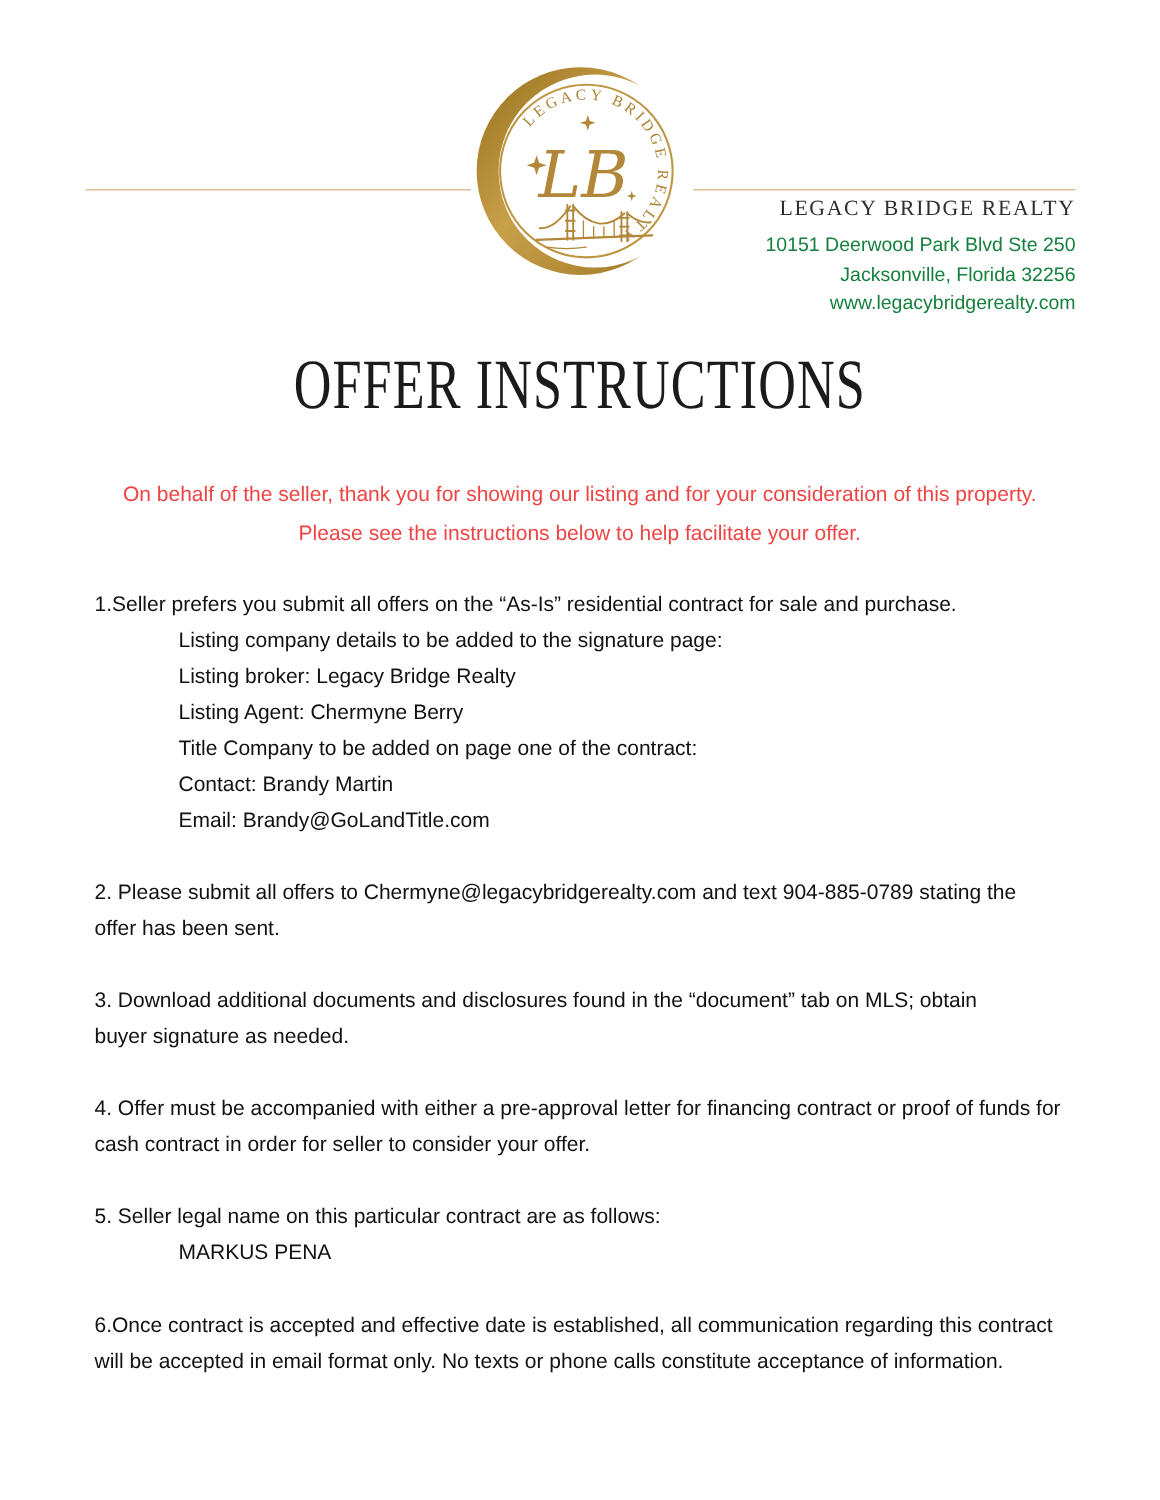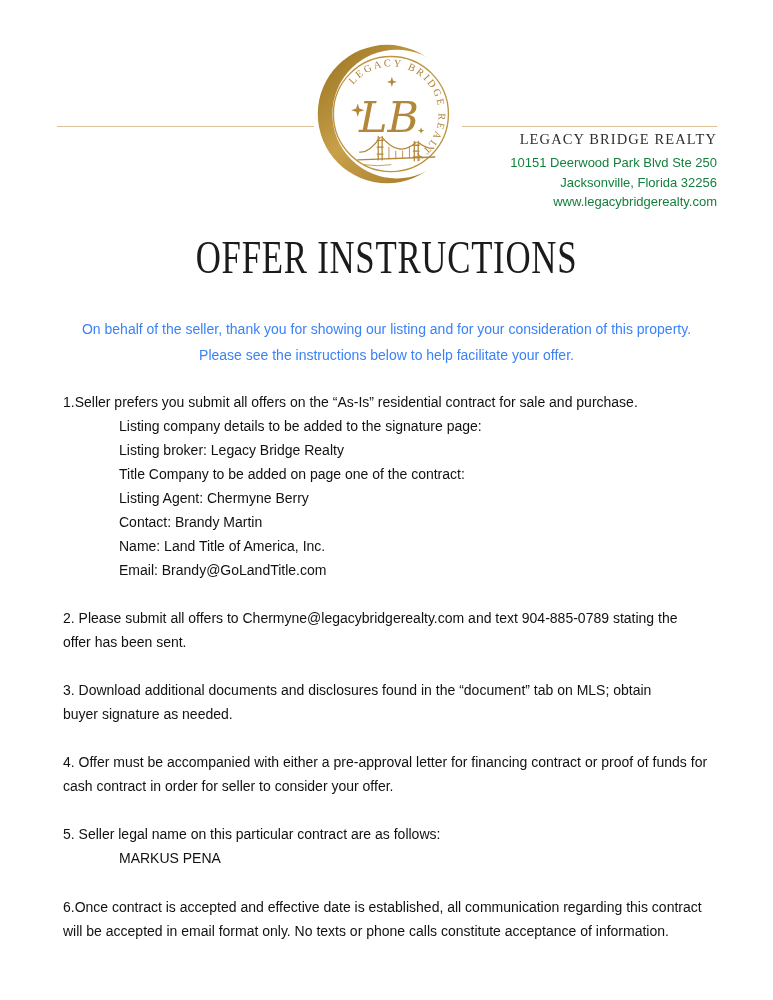--- a/index.html
+++ b/index.html
@@ -62,21 +62,21 @@
     white-space: nowrap;
     letter-spacing: 1px;
   }
 
   
   .intro {
     margin-top: 32px;
     text-align: center;
     font-size: 14px;
     line-height: 26px;
-    color: #3b82f6;
+    color: #ef4444;
   }
   .body-col {
     padding: 0 60px 0 63px;
     font-size: 14px;
     line-height: 24px;
     color: #111111;
   }
   .item { margin-top: 24px; }
   .item.first { margin-top: 22px; }
   .item.tight { max-width: 618px; }
@@ -156,24 +156,23 @@
     <div>Please see the instructions below to help facilitate your offer.</div>
   </div>
 
   <div class="body-col">
 
     <div class="item first">1.Seller prefers you submit all offers on the “As-Is” residential contract for sale and purchase.</div>
 
     <div>
       <div class="detail-line">Listing company details to be added to the signature page:</div>
       <div class="detail-line">Listing broker: Legacy Bridge Realty</div>
+      <div class="detail-line">Listing Agent: Chermyne Berry</div>
       <div class="detail-line">Title Company to be added on page one of the contract:</div>
-      <div class="detail-line">Listing Agent: Chermyne Berry</div>
       <div class="detail-line">Contact: Brandy Martin</div>
-      <div class="detail-line">Name: Land Title of America, Inc.</div>
       <div class="detail-line">Email: Brandy@GoLandTitle.com</div>
     </div>
 
     <div class="item tight">2. Please submit all offers to Chermyne@legacybridgerealty.com and text 904-885-0789 stating the offer has been sent.</div>
 
     <div class="item tight">3. Download additional documents and disclosures found in the “document” tab on MLS; obtain buyer signature as needed.</div>
 
     <div class="item">4. Offer must be accompanied with either a pre-approval letter for financing contract or proof of funds for cash contract in order for seller to consider your offer.</div>
 
     <div class="item">5. Seller legal name on this particular contract are as follows:</div>

